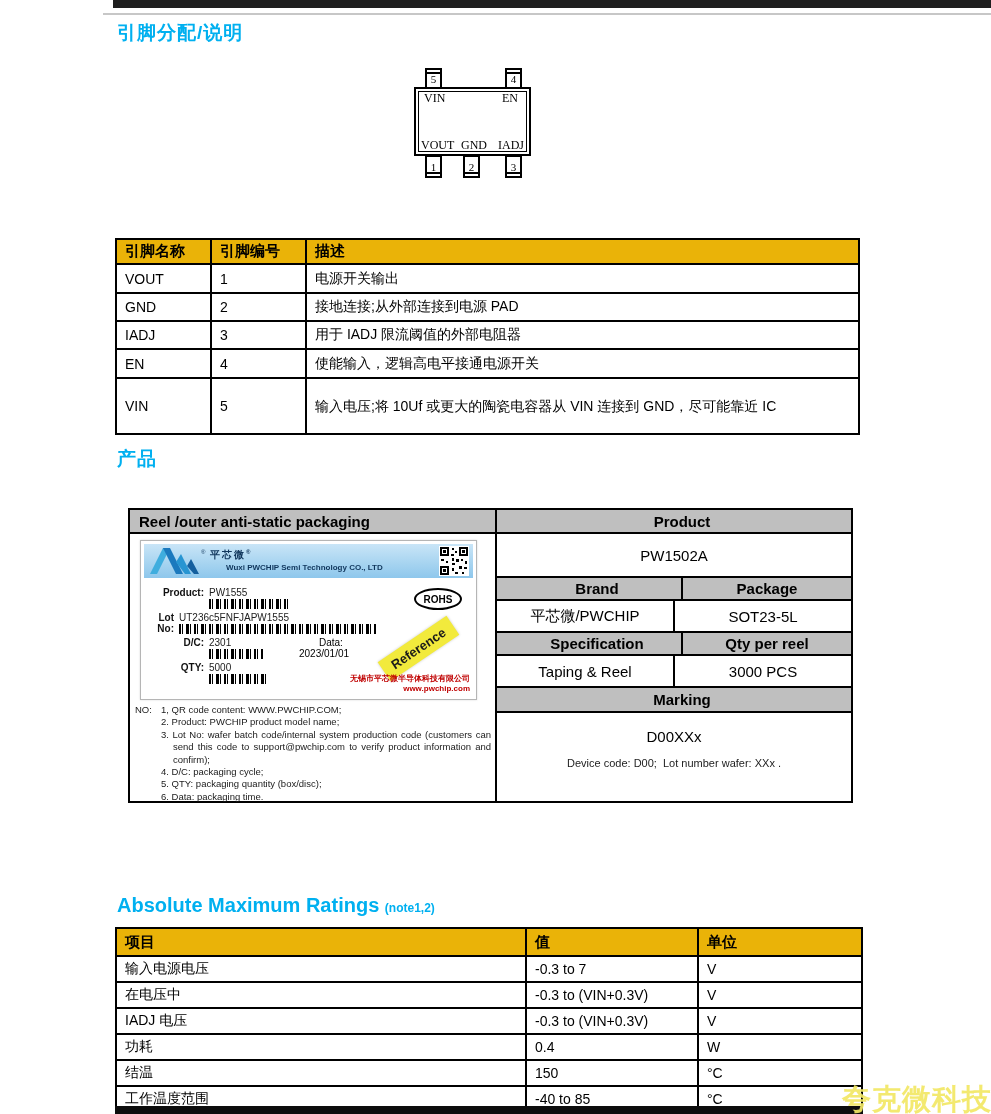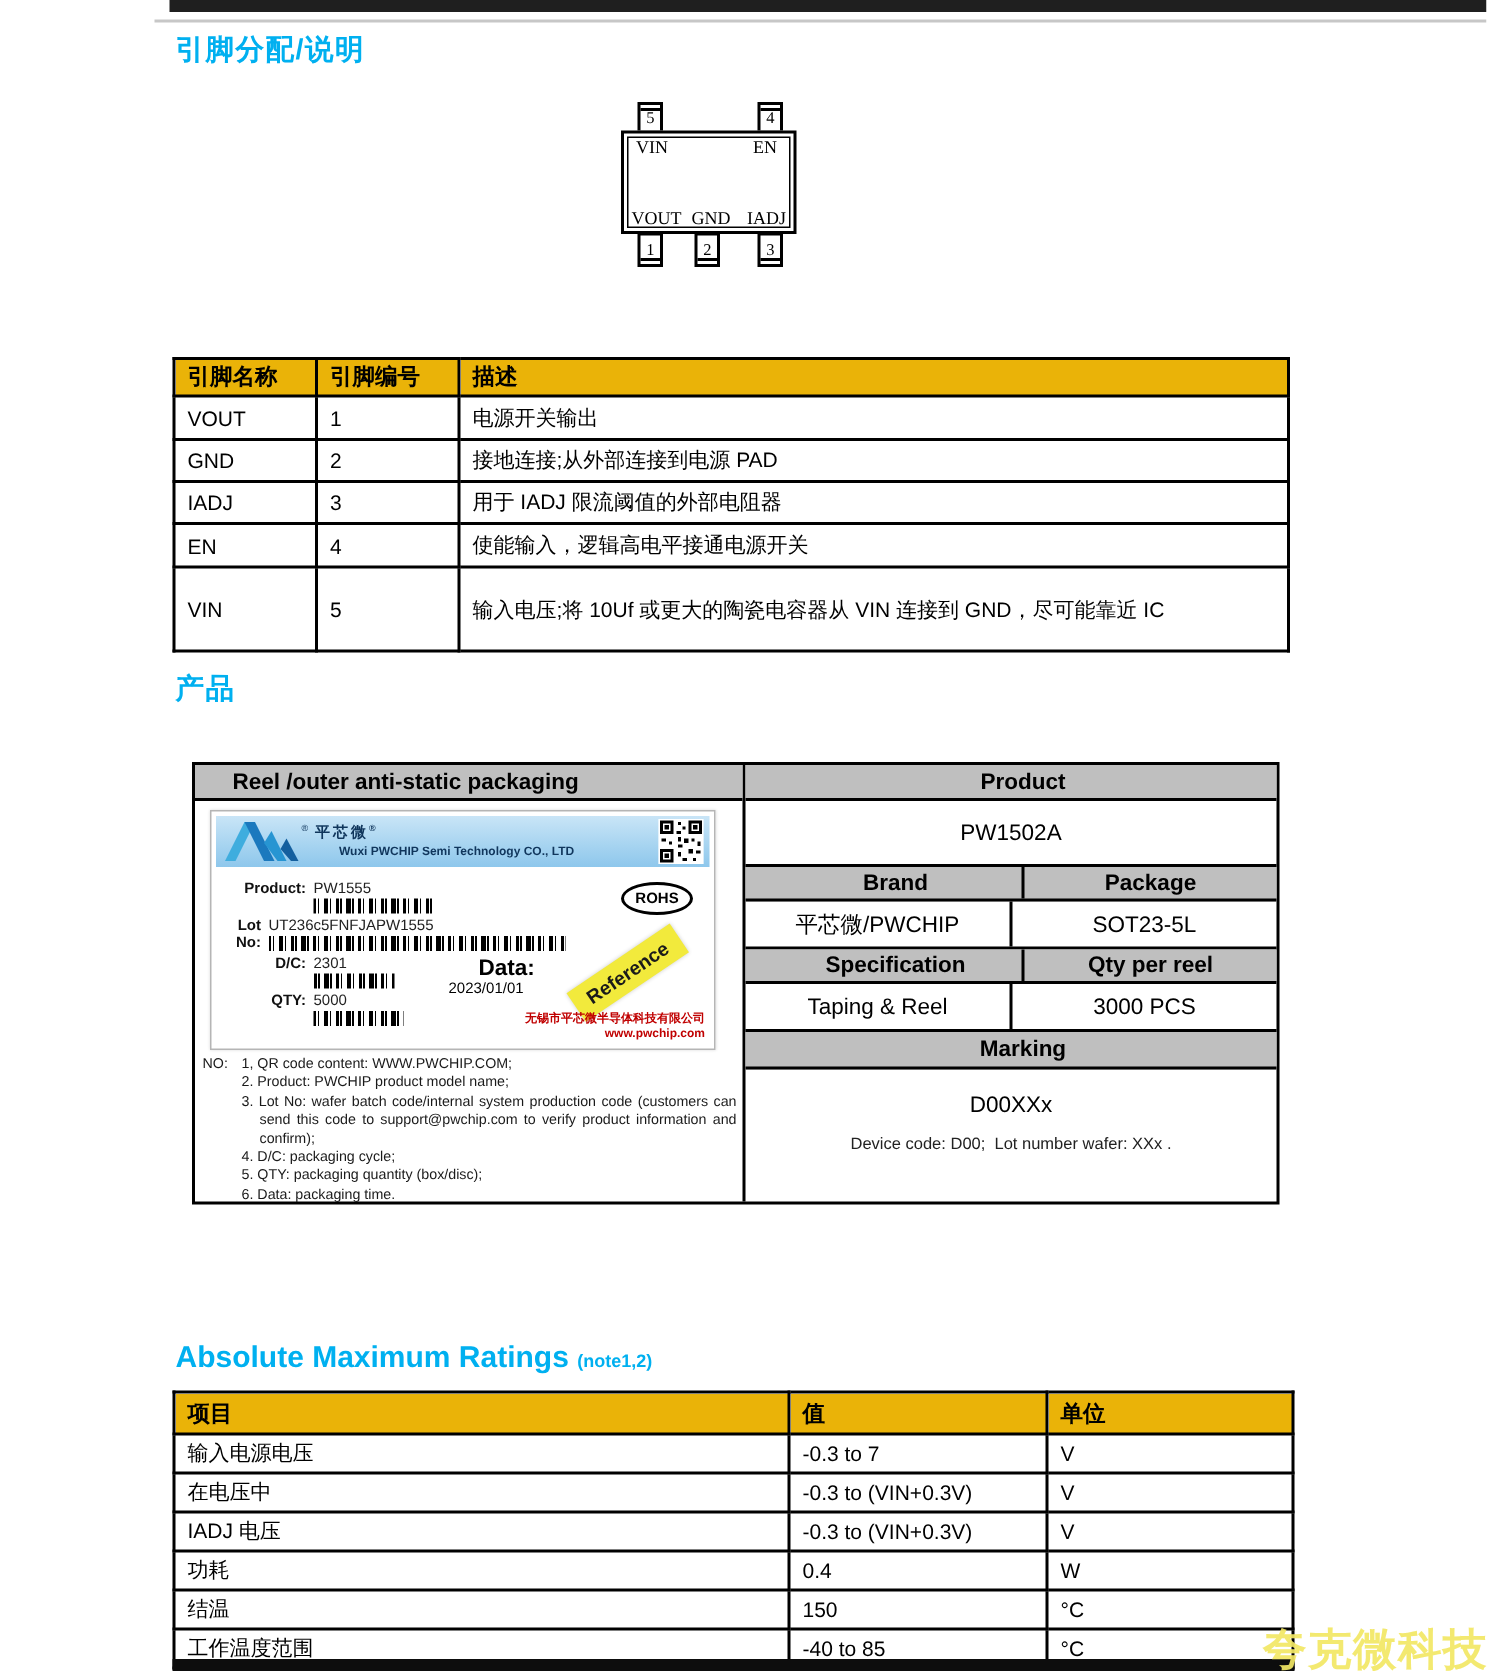--- a/index.html
+++ b/index.html
@@ -49,21 +49,21 @@
   .pin-table { left:115px; top:238px; width:745px; }
   .pin-table .wrap2 { line-height:24px; padding-right:6px; }
   .ratings-table { left:115px; top:927px; width:748px; }
   tr.h25{height:25px;} tr.h26{height:26px;} tr.h28{height:28px;} tr.h29{height:29px;} tr.h56{height:56px;}
 
   
   .ptable { left:128px; top:508px; width:725px; height:295px; border:2px solid #000; background:#fff; }
   .pt-left { position:absolute; left:0; top:0; width:367px; height:100%; border-right:2px solid #000; }
   .pt-head { background:#bfbfbf; border-bottom:2px solid #000; font-weight:bold; font-size:15px;
              height:24px; display:flex; align-items:center; }
-  .pt-left .pt-head { padding-left:25px; }
+  .pt-left .pt-head { padding-left:9px; }
   .pt-right { position:absolute; left:367px; top:0; width:354px; height:100%; font-size:15px; }
   .pt-row { display:flex; align-items:center; justify-content:center; border-bottom:2px solid #000; text-align:center; }
   .pt-row.hd { background:#bfbfbf; font-weight:bold;padding-left:16px; }
   .pt-cell { flex:1; height:100%; display:flex; align-items:center; justify-content:center; }
   .pt-cell + .pt-cell { border-left:2px solid #000; }
   .pt-marking-box { height:99px; border-bottom:none; flex-direction:column; justify-content:flex-start;text-align:center; }
   .marking-code { margin-top:15px; font-size:15px; }
   .marking-note { margin-top:12px; font-size:11px; color:#222; white-space:pre; }
 
   
@@ -77,21 +77,21 @@
   .en-name { position:absolute; left:82px; top:19px; font-size:8px; font-weight:bold; color:#10365c; }
   .qr { position:absolute; right:4px; top:2px; width:30px; height:30px; background:#fff; }
   .fields { position:absolute; left:6px; top:46px; width:230px; }
   .f-row { display:flex; margin-bottom:3px; }
   .f-lbl { width:62px; text-align:right; font-weight:bold; font-size:10px; padding-right:5px; color:#111; }
   .f-val { font-size:10px; color:#222; }
   .barcode { height:10px; margin-top:1px;
     background:repeating-linear-gradient(90deg,#000 0 2px,#fff 2px 3px,#000 3px 4px,#fff 4px 7px,#000 7px 10px,#fff 10px 11px,#000 11px 12px,#fff 12px 15px); }
   .bc-product{width:80px;} .bc-lot{width:198px;} .bc-dc{width:54px;} .bc-qty{width:60px;}
   .data-block { position:absolute; left:152px; top:0; }
-  .data-lbl { font-weight:bold; font-size:15px;padding-left:20px; }
+  .data-lbl { font-weight:normal; font-size:10px;padding-left:20px; }
   .data-val { font-size:10px; }
   .rohs { position:absolute; right:14px; top:47px; width:48px; height:22px; border:2px solid #000;
           border-radius:50%; display:flex; align-items:center; justify-content:center;
           font-size:10px; font-weight:bold; background:#fff; }
   .reference { position:absolute; right:16px; top:96px; background:#f2ea3c; color:#1a1a1a;
                font-size:13px; font-weight:bold; padding:4px 10px; transform:rotate(-34deg);
                box-shadow:0 0 3px rgba(0,0,0,.2); }
   .label-footer { position:absolute; right:6px; bottom:5px; text-align:right; color:#c00000;
                   font-size:8px; font-weight:bold; line-height:10px; }
 

